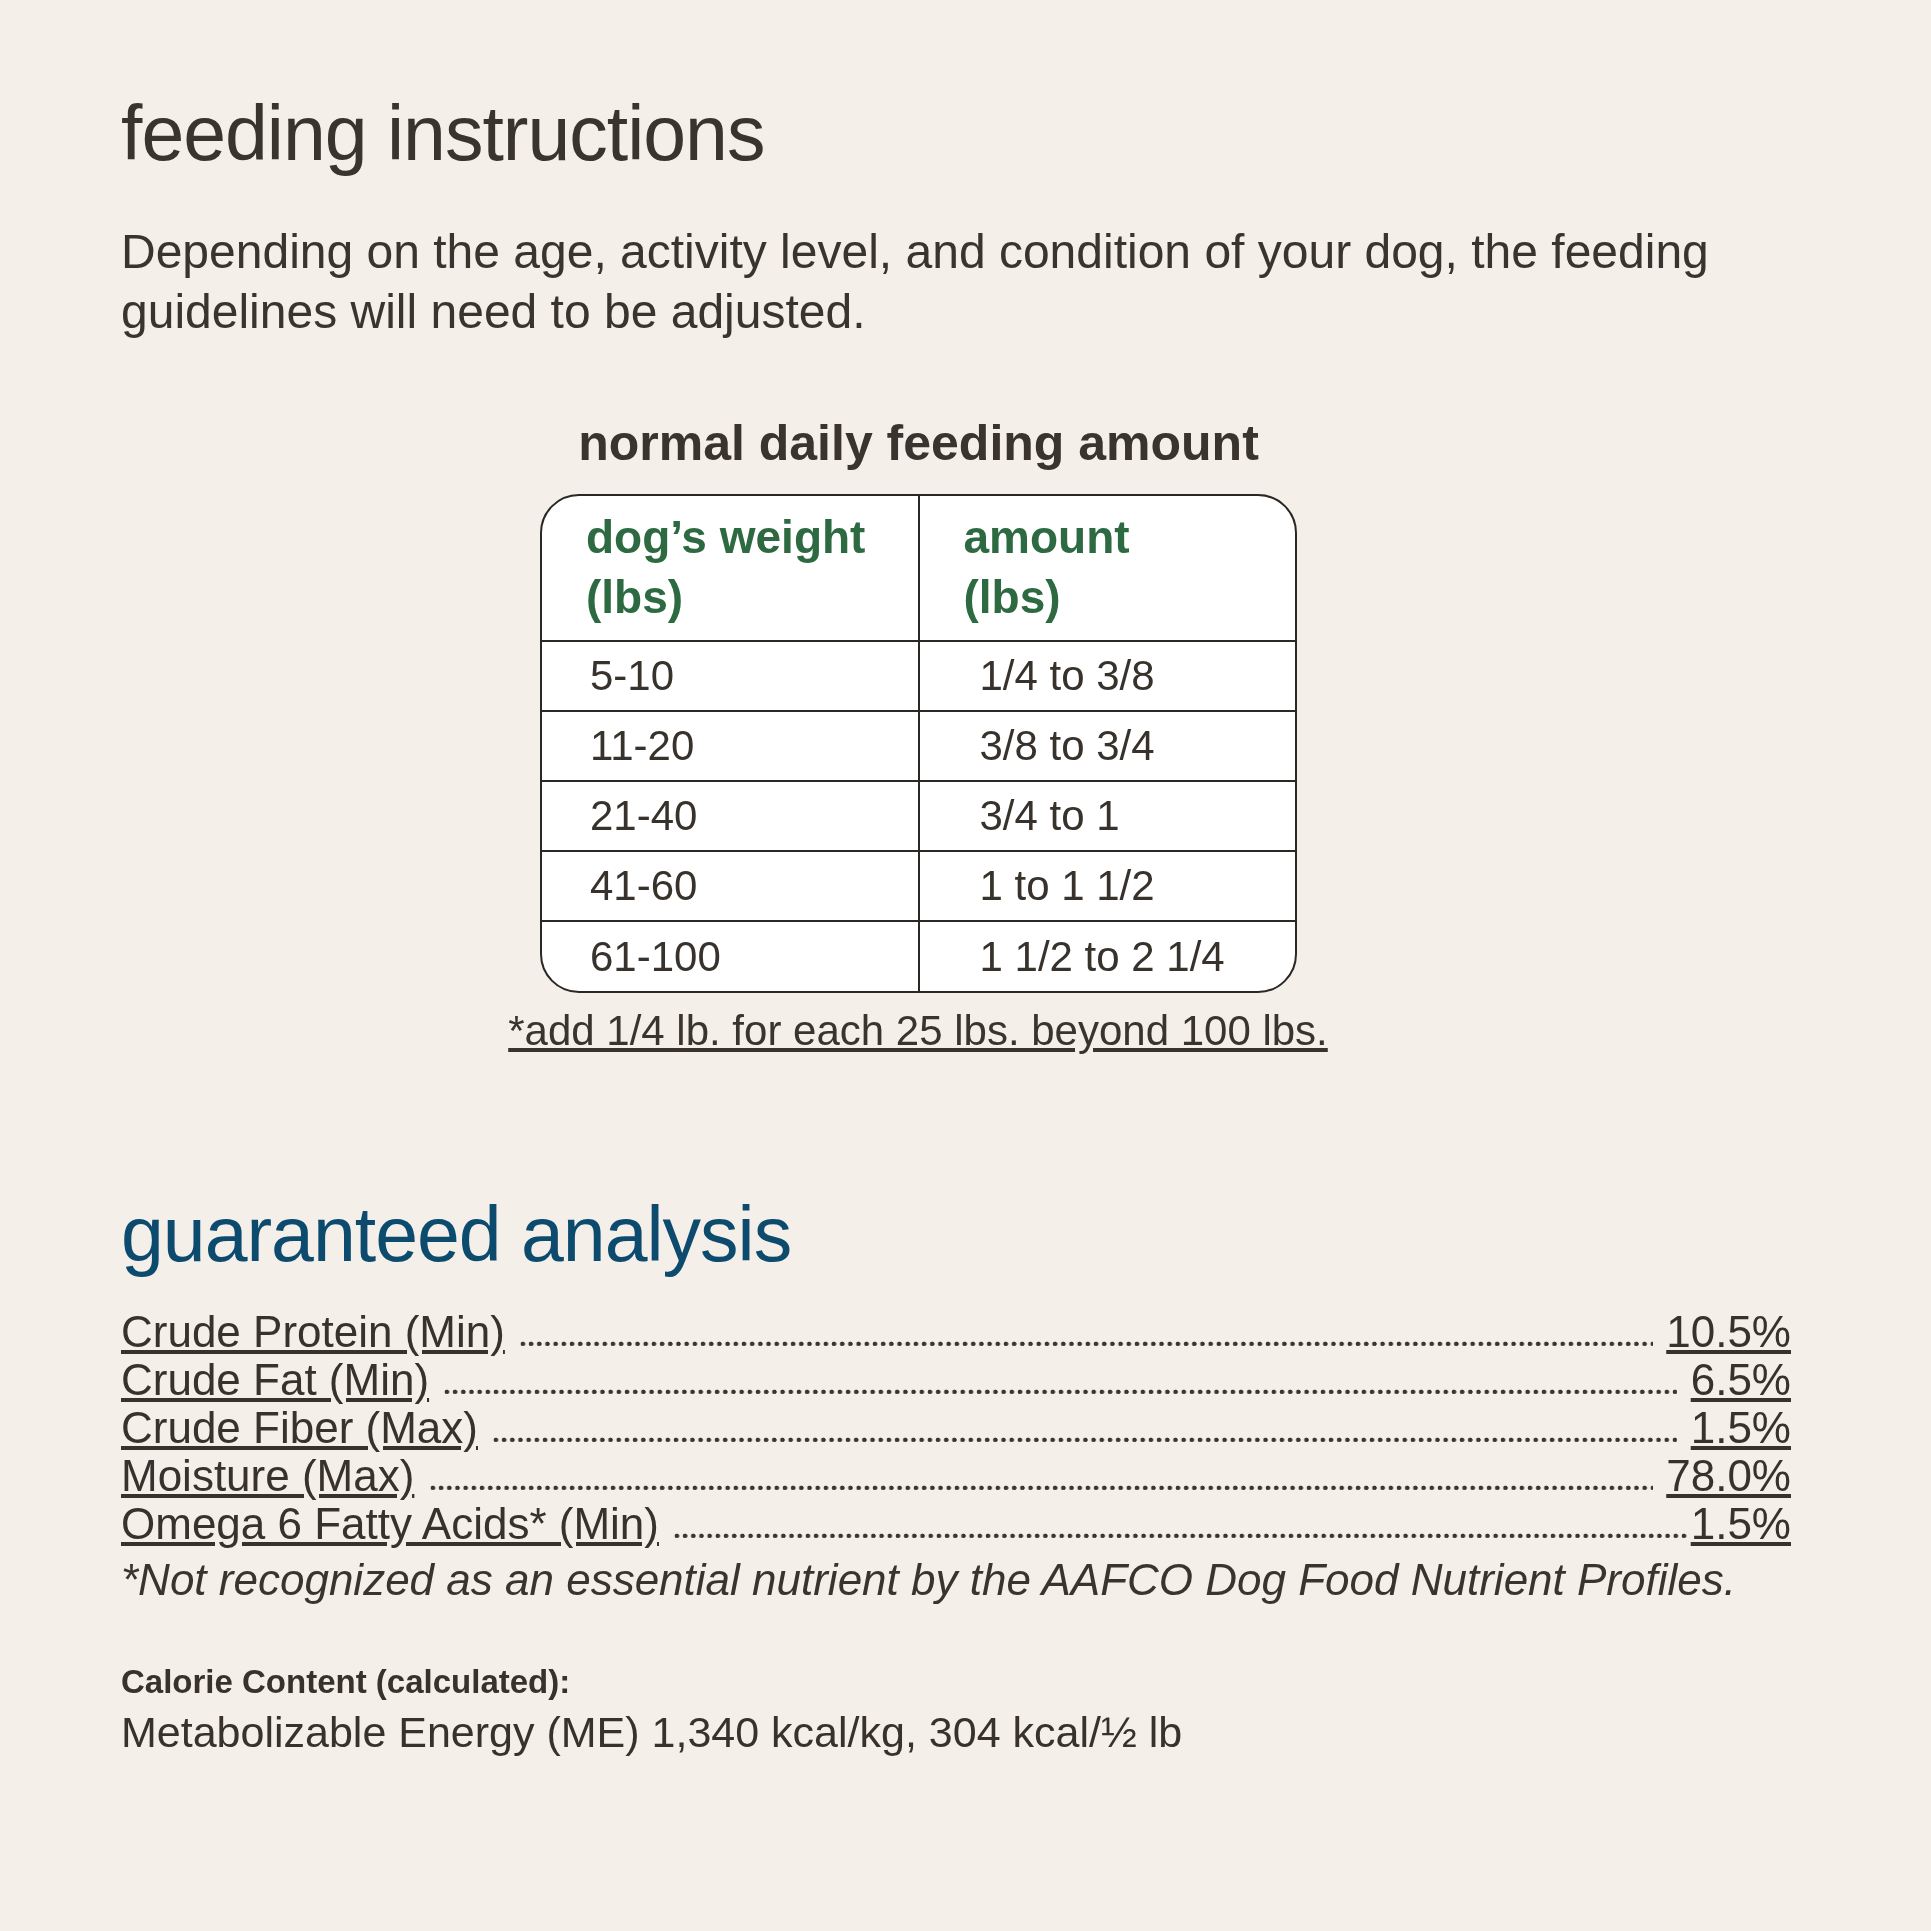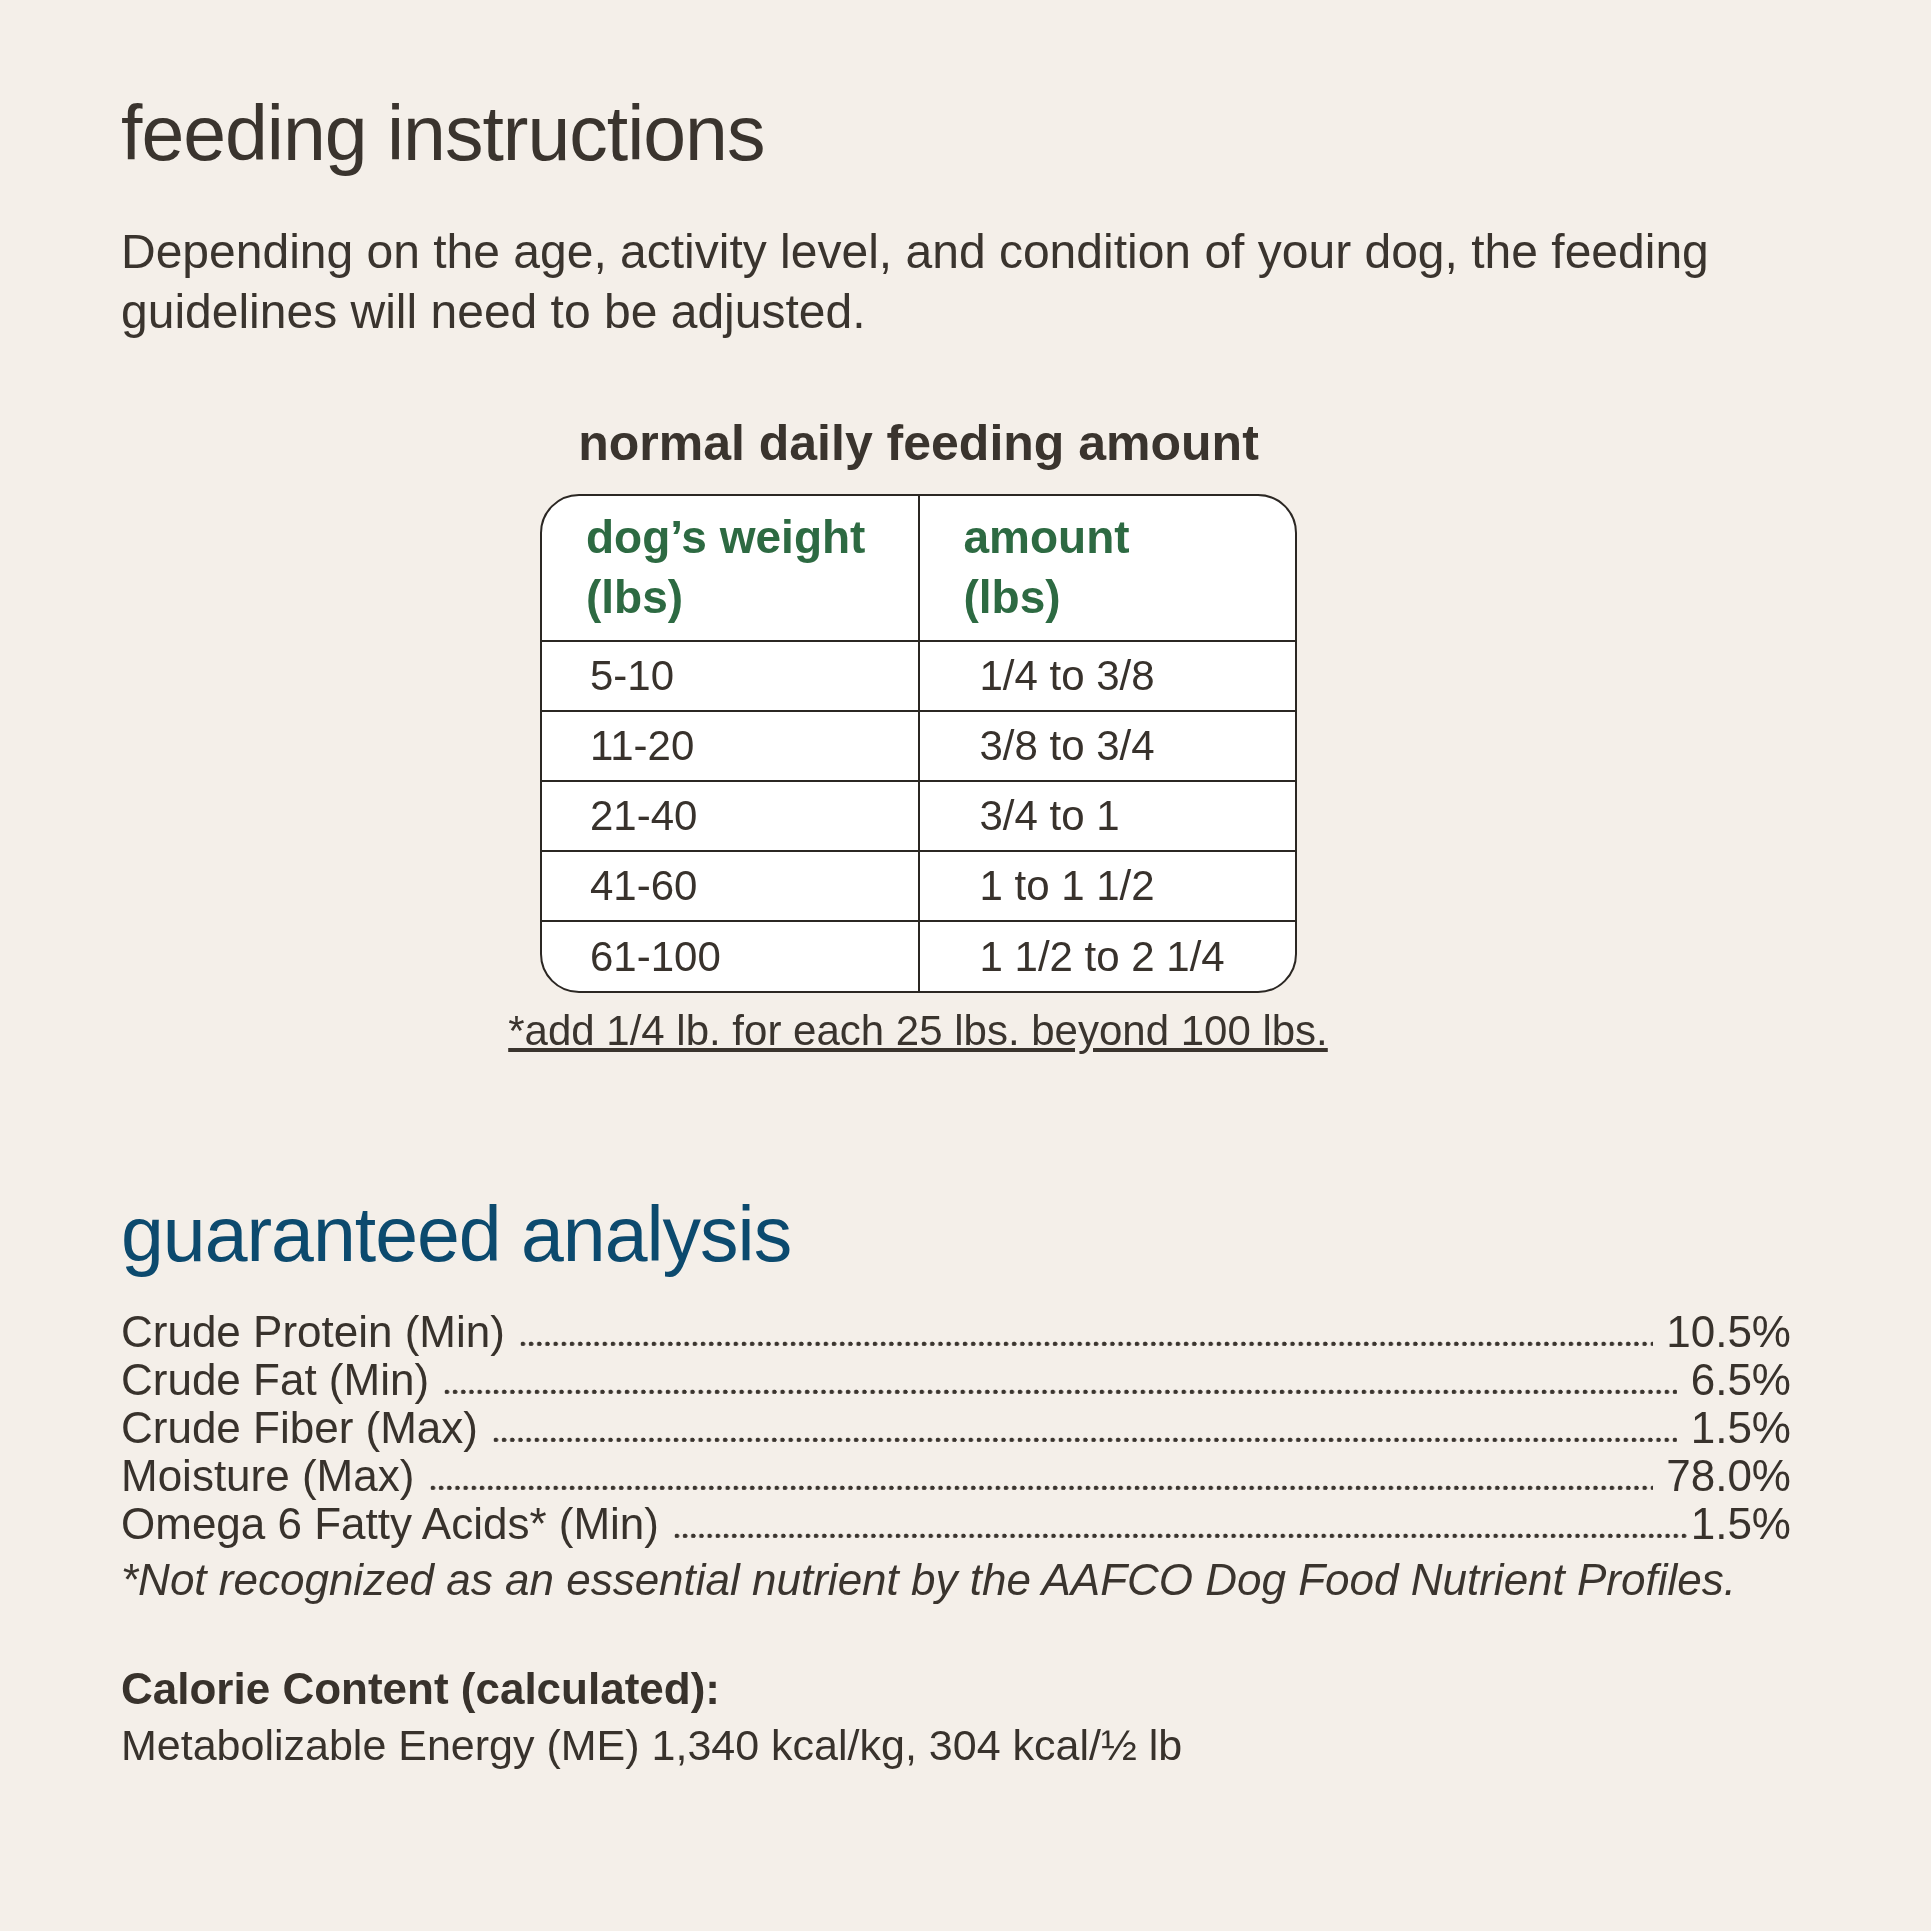--- a/index.html
+++ b/index.html
@@ -90,20 +90,21 @@
     letter-spacing:-1px;
     line-height:1.0;
     color:#0c4a6e;
   }
   .ga-list { margin-top:35px; width:1670px; }
   .ga-row {
     display:flex;
     align-items:flex-end;
     line-height:48px;
     font-size:44px;
+    text-decoration:underline;
   }
   .ga-label { white-space:nowrap; }
   .ga-value { white-space:nowrap; }
   .ga-leader {
     flex:1;
     height:5.8px;
     align-self:flex-end;
     margin:0 13.5px 9.7px 15.4px;
     background-image:radial-gradient(circle at 2.9px 2.9px, #3a342e 2px, transparent 2.6px);
     background-size:8.2px 5.8px;
@@ -114,21 +115,21 @@
   p.ga-footnote {
     margin-top:5.8px;
     width:1752px;
     font-size:44px;
     font-style:italic;
     line-height:1.2;
     color:#3a342e;
   }
   p.calorie-heading {
     margin-top:54px;
-    font-size:44px;
+    font-size:33px;
     font-weight:700;
     line-height:1.25;
   }
   p.calorie-line {
     margin-top:3.9px;
     font-size:43px;
     line-height:1.25;
   }
 </style>
 </head>

